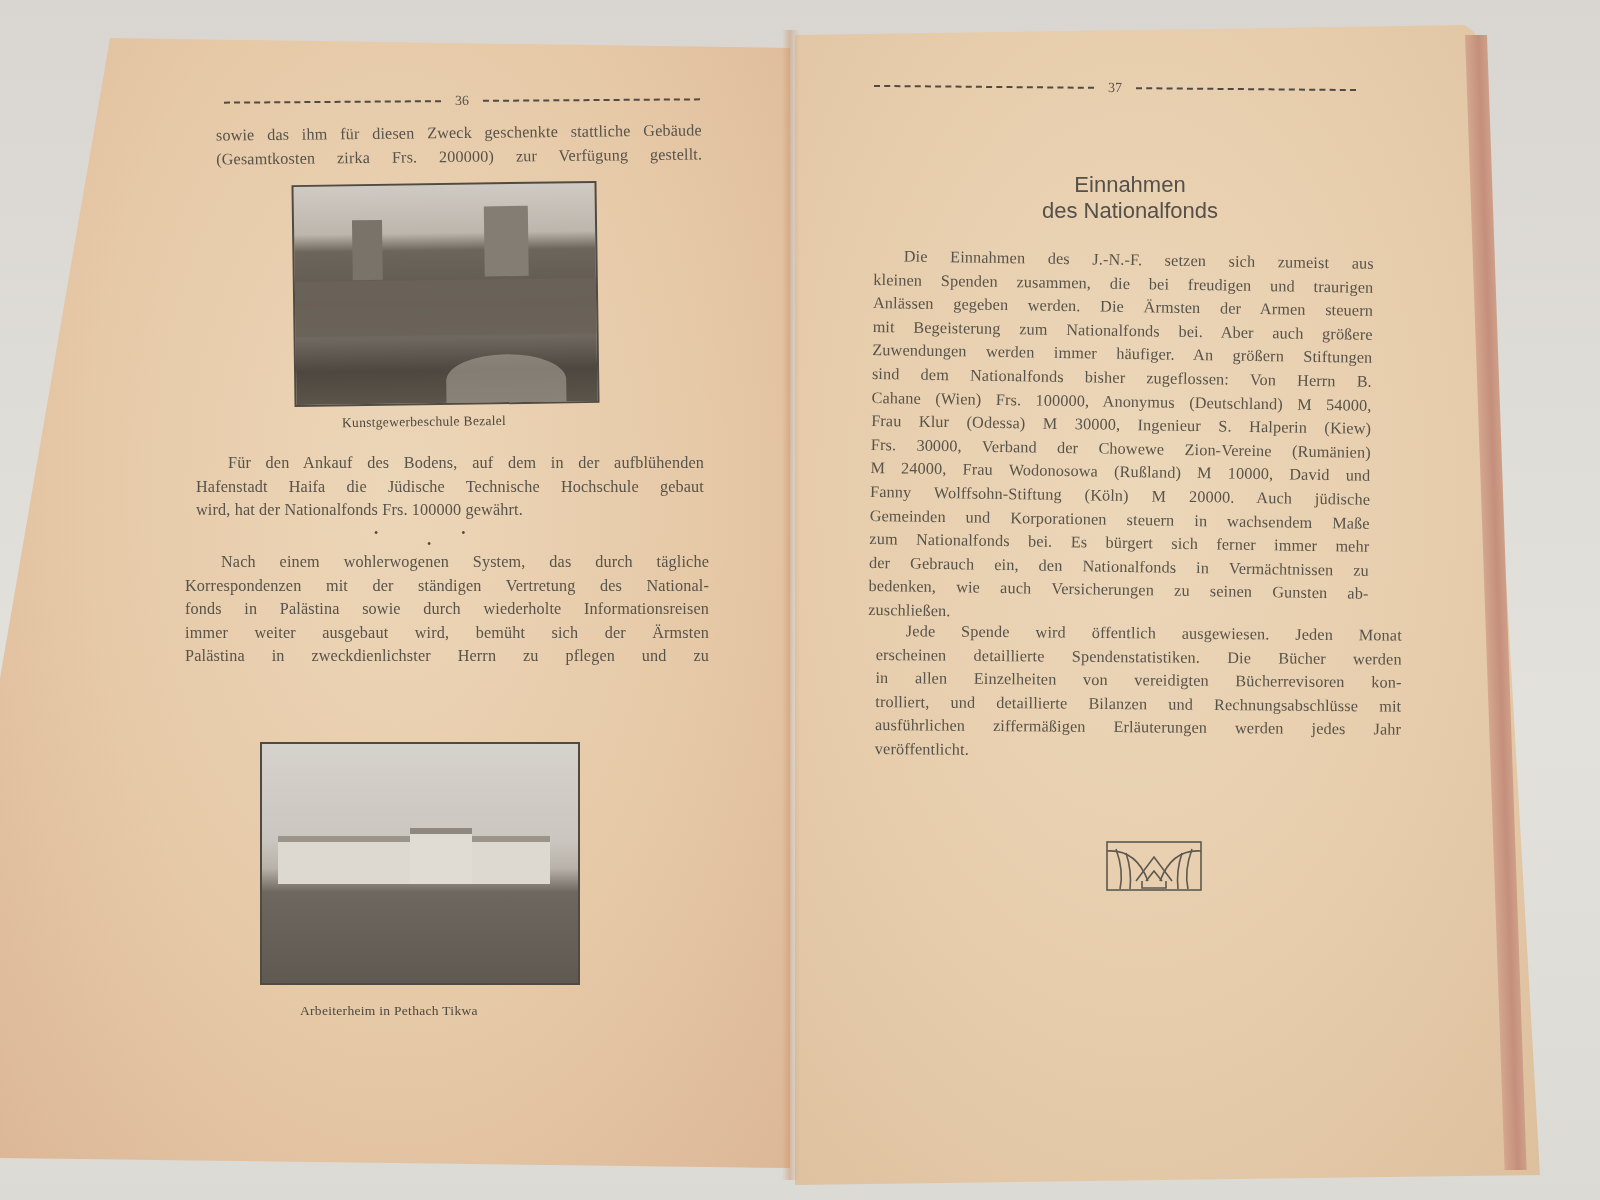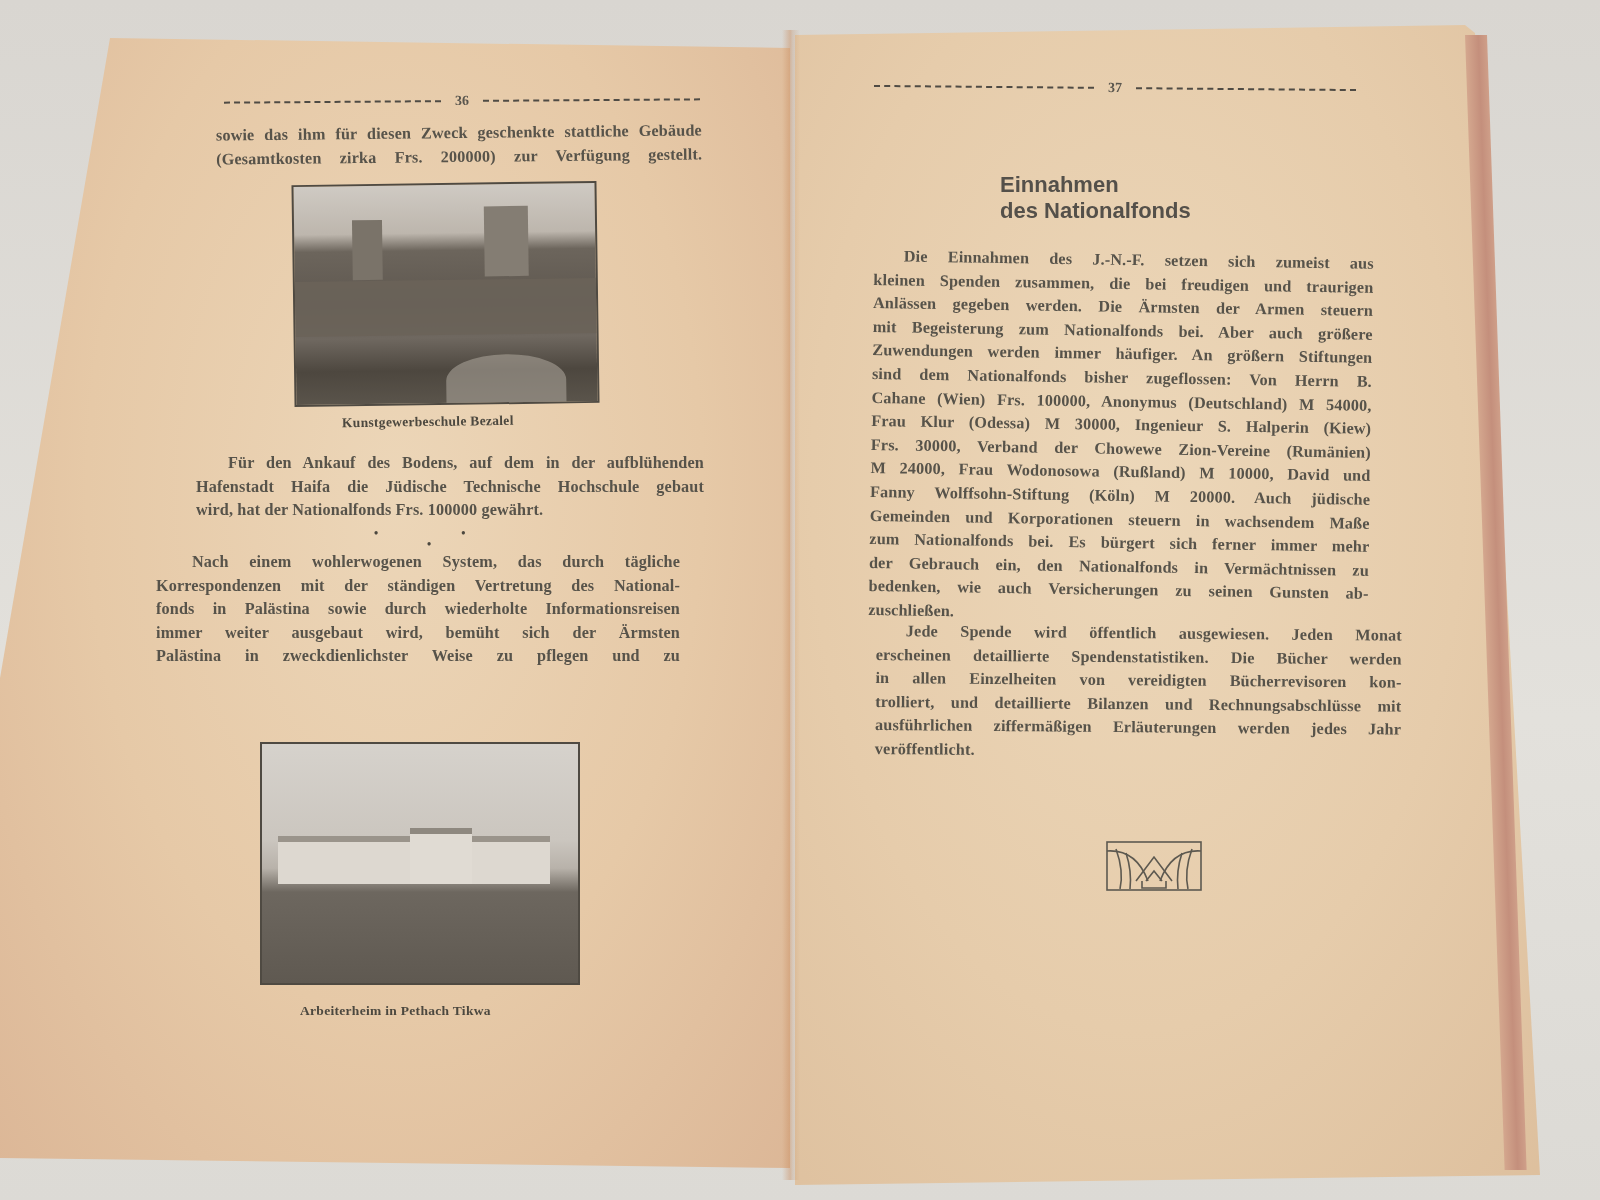--- a/index.html
+++ b/index.html
@@ -1,21 +1,21 @@
 <!DOCTYPE html>
 <html><head>
 <meta charset="utf-8">
 <style>
   html, body { margin:0; padding:0; }
   body {
     width:1600px; height:1200px; overflow:hidden; position:relative;
     background: linear-gradient(180deg,#d9d6d1 0%,#e3e1dc 60%,#dcdad5 100%);
     font-family: "Liberation Serif", "DejaVu Serif", serif;
   }
-  .spread { position:absolute; left:0; top:0; width:1311px; height:1200px;font-weight:bold; }
+  .spread { position:absolute; left:0; top:0; width:1311px; height:1200px; }
   .page {
     position:absolute; color:#4a463f;
     box-shadow: 0 2px 6px rgba(0,0,0,0.15);
   }
   .page-left {
     left:0; top:38px; width:790px; height:1130px;
     background: radial-gradient(ellipse at 50% 40%, #ecd6b8 0%, #e6c9a7 55%, #dcb797 100%);
     clip-path: polygon(110px 0, 790px 10px, 790px 1130px, 0 1120px, 0 640px);
     border-bottom:2px solid #8d8372;
   }
@@ -65,21 +65,21 @@
     left:260px; top:742px; width:320px; height:243px;
     background: linear-gradient(180deg, #d6d2cc 0%, #cbc6bf 40%, #b8b2aa 52%, #6d675f 62%, #5f5951 100%);
   }
   .photo-pethach .bldg { position:absolute; left:16px; top:92px; width:272px; height:42px; background:#ddd8d0; border-top:6px solid #9a948b; }
   .photo-pethach .center { position:absolute; left:148px; top:84px; width:62px; height:50px; background:#e0dbd3; border-top:6px solid #8e887f; }
   .caption {
     position:absolute; font-size:13.5px; color:#4c483f; letter-spacing:0.3px;
   }
   .dots { position:absolute; font-size:12px; color:#4c483f; }
   .title {
-    position:absolute; left:1000px; width:260px; text-align:left;
+    position:absolute; left:1000px; width:260px; text-align:center;
     font-family:"Liberation Sans","DejaVu Sans",sans-serif;
     font-size:22px; line-height:26px; color:#54504a;
   }
   .ornament { position:absolute; left:1106px; top:841px; width:96px; height:50px; }
 </style>
 </head>
 <body>
 
 <div class="spread">
   <div class="page page-left"></div>
@@ -108,26 +108,26 @@
 
   <div class="body-text" style="left:196px; top:452px; width:508px;">
     <span class="line" style="padding-left:32px;">Für den Ankauf des Bodens, auf dem in der aufblühenden</span>
     <span class="line">Hafenstadt Haifa die Jüdische Technische Hochschule gebaut</span>
     <span class="line last">wird, hat der Nationalfonds Frs. 100000 gewährt.</span>
   </div>
 
   <div class="dots" style="left:374px; top:526px; letter-spacing:40px;">• •</div>
   <div class="dots" style="left:427px; top:537px;">•</div>
 
-  <div class="body-text" style="left:156px; top:551px; width:524px;">
+  <div class="body-text" style="left:185px; top:551px; width:524px;">
     <span class="line" style="padding-left:36px;">Nach einem wohlerwogenen System, das durch tägliche</span>
     <span class="line">Korrespondenzen mit der ständigen Vertretung des National-</span>
     <span class="line">fonds in Palästina sowie durch wiederholte Informationsreisen</span>
     <span class="line">immer weiter ausgebaut wird, bemüht sich der Ärmsten</span>
-    <span class="line">Palästina in zweckdienlichster Weise zu pflegen und zu</span>
+    <span class="line">Palästina in zweckdienlichster Herrn zu pflegen und zu</span>
   </div>
 
   <div class="photo photo-pethach" title="Photograph of a long low building in an open field">
     <div class="bldg"></div>
     <div class="center"></div>
   </div>
   <div class="caption" style="left:300px; top:1003px;text-align:right;">Arbeiterheim in Pethach Tikwa</div>
 
   <div class="header-rule" style="left:874px; top:80px; width:482px; transform:rotate(0.5deg);">
     <span class="dash-line"></span>

